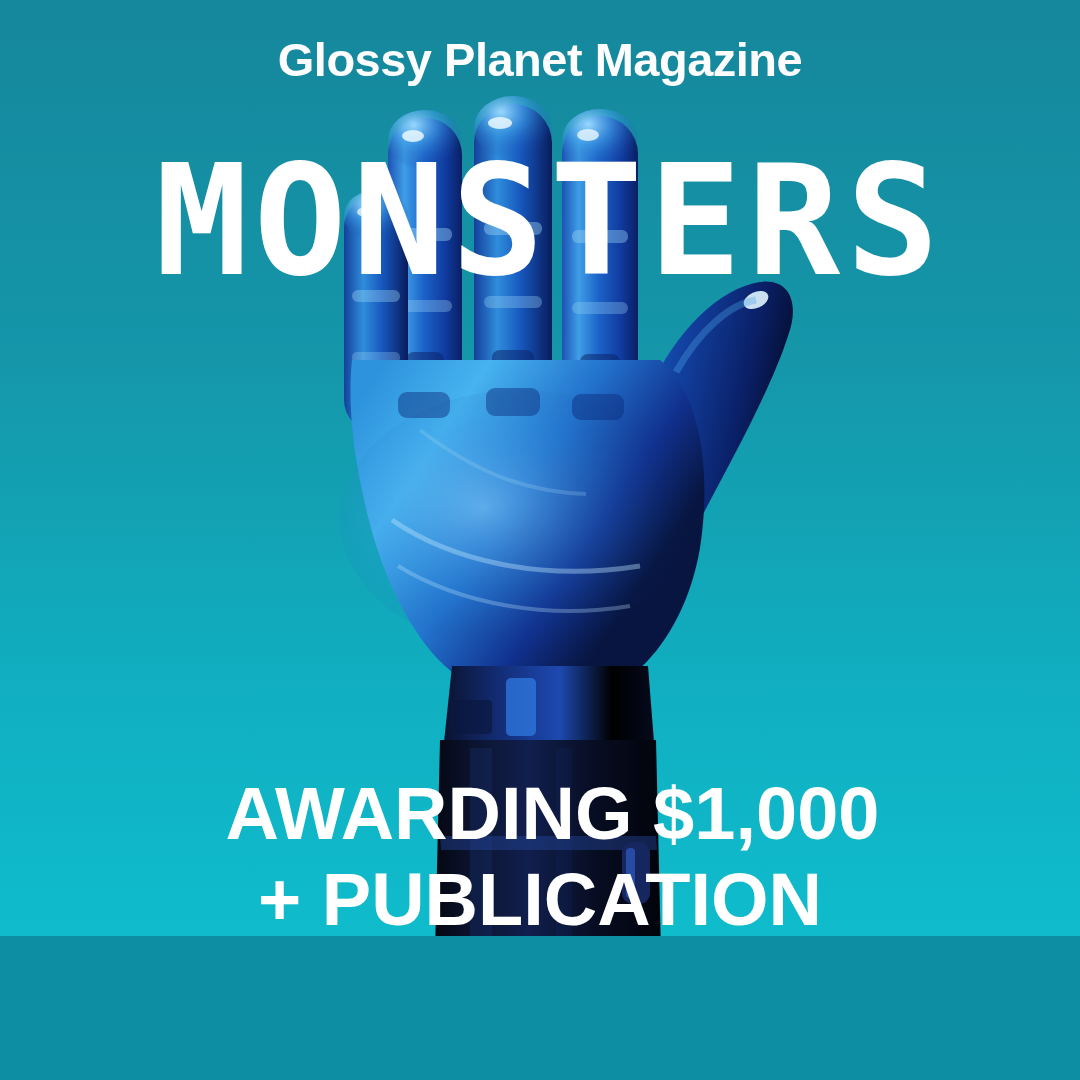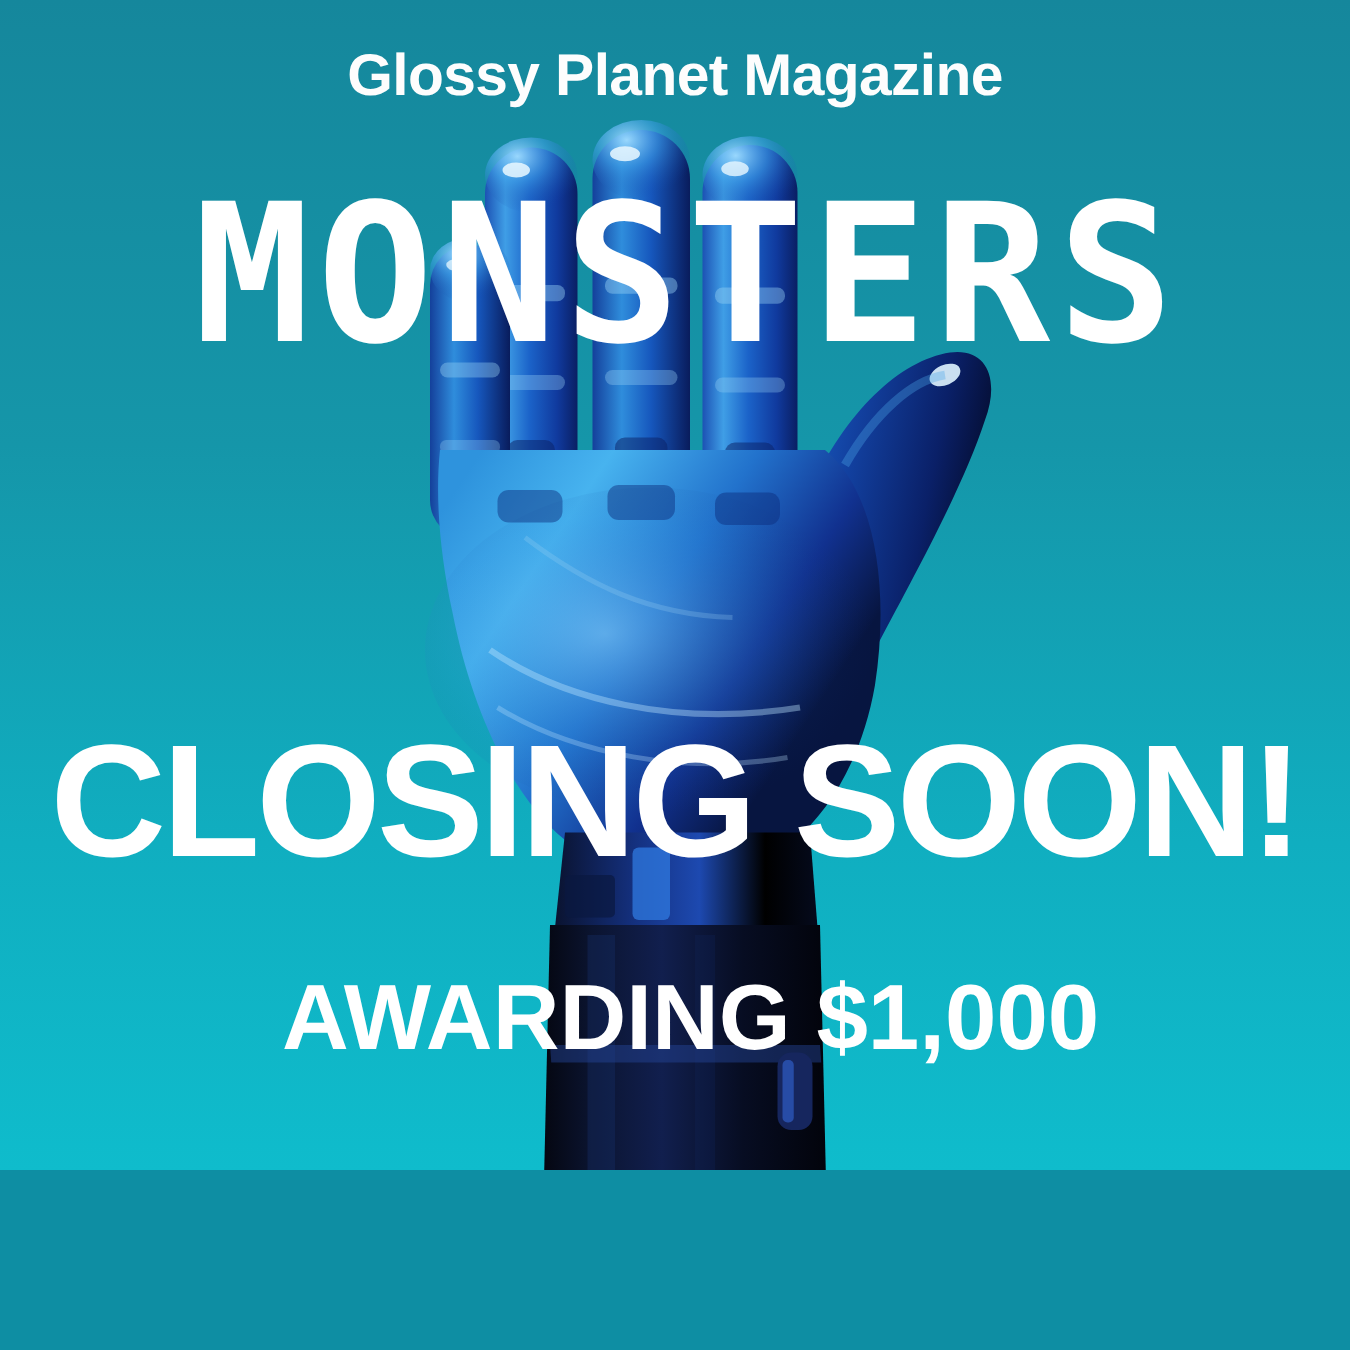--- a/index.html
+++ b/index.html
@@ -240,20 +240,20 @@
     <path d="M468 990 L 648 990" stroke="#1b3madeup" stroke-width="0"></path>
   </svg>
 
   <div id="textlayer">
 
     <div class="masthead">Glossy Planet Magazine</div>
 
     <div class="pixel-line" id="title-1">MONSTERS</div>
 
 
-    <div class="closing">CLOSING SOON!</div>
 
     <div class="award" id="award-1">AWARDING $1,000</div>
 
+    <div class="award" id="award-2">+ PUBLICATION</div>
 
 
   </div>
 </div>
 
 </body></html>

